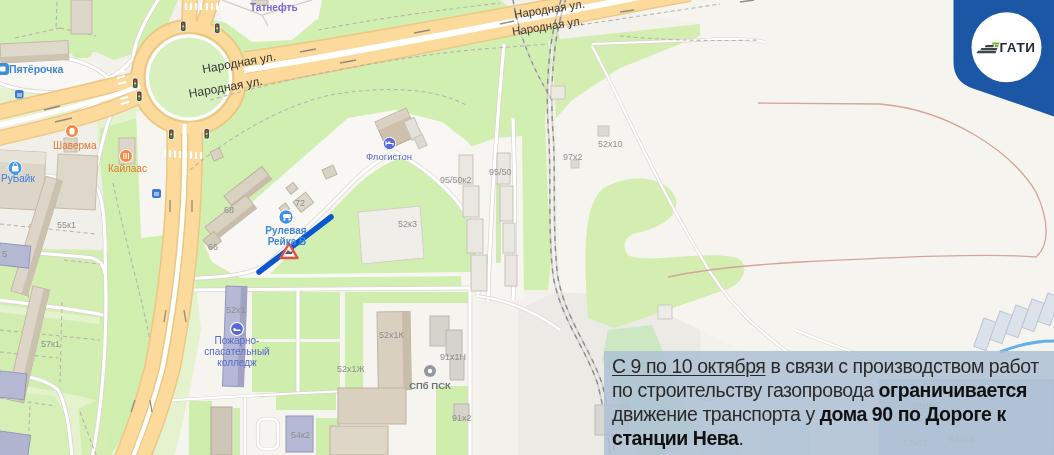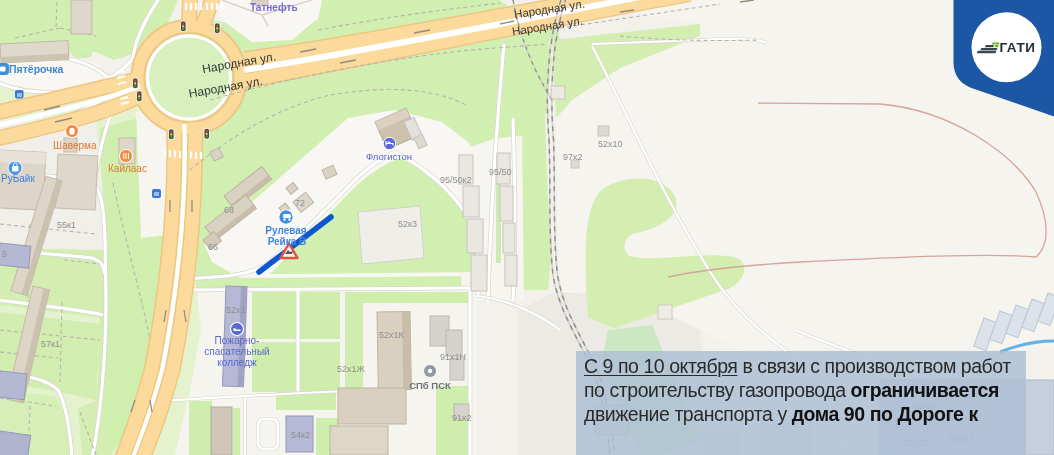--- a/index.html
+++ b/index.html
@@ -1,19 +1,19 @@
 <!DOCTYPE html>
 <html><head>
 <meta charset="utf-8">
 <style>
   html,body{margin:0;padding:0;}
   body{width:1054px;height:455px;overflow:hidden;font-family:"Liberation Sans",sans-serif;}
   #stage{position:relative;width:1054px;height:455px;background:#f3f1eb;}
   svg{position:absolute;left:0;top:0;}
-  #note{position:absolute;left:576px;top:351px;width:450px;height:104px;
+  #note{position:absolute;left:604px;top:351px;width:450px;height:104px;
     background:rgba(173,192,213,0.84);color:#2a2a2a;
     font-size:19.5px;line-height:24px;letter-spacing:-0.45px;
     padding:3px 0 0 8px;box-sizing:border-box;white-space:nowrap;}
   #note b{color:#111;}
   #note u{text-underline-offset:2px;}
 </style>
 </head>
 <body>
 <div id="stage">
 <svg width="1054" height="455" viewBox="0 0 1054 455" xmlns="http://www.w3.org/2000/svg">
@@ -611,14 +611,15 @@
 </g>
 
 <text x="999.5" y="52" font-family="Liberation Sans, sans-serif" font-size="13.5" font-weight="bold" fill="#232b33" letter-spacing="0.5">ГАТИ</text>
 </g>
 </svg>
 
 <div id="note">
       <div><u>С 9 по 10 октября</u> в связи с производством работ</div>
       <div>по строительству газопровода <b>ограничивается</b></div>
       <div>движение транспорта у <b>дома 90 по Дороге к</b></div>
+      <div><b>станции Нева</b>.</div>
     </div>
 </div>
 
 </body></html>

